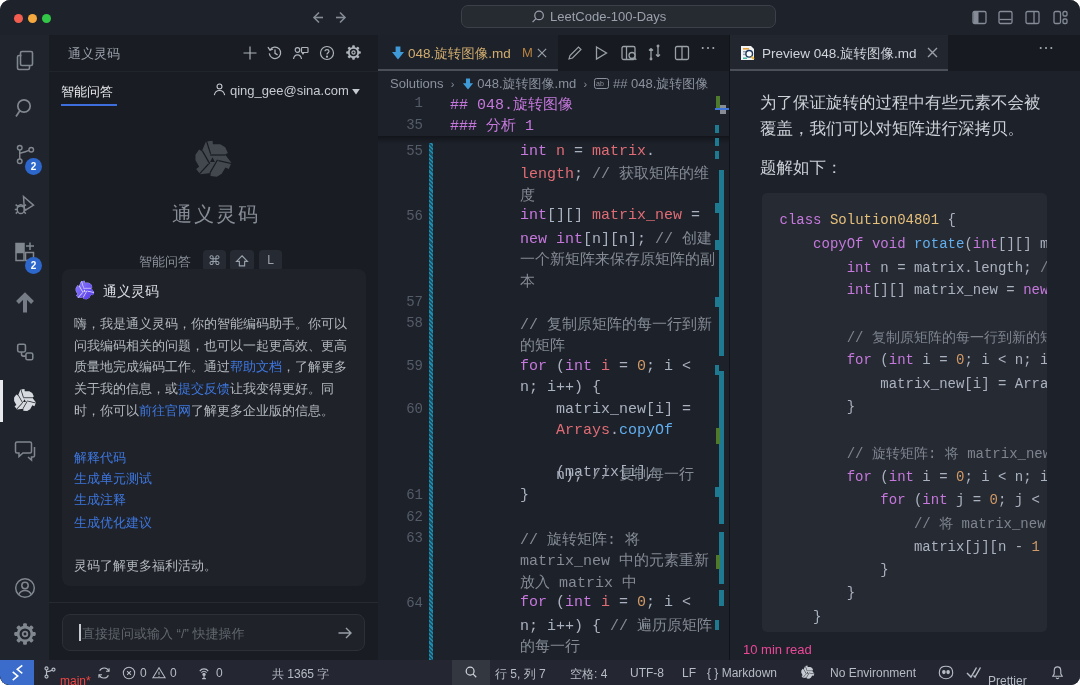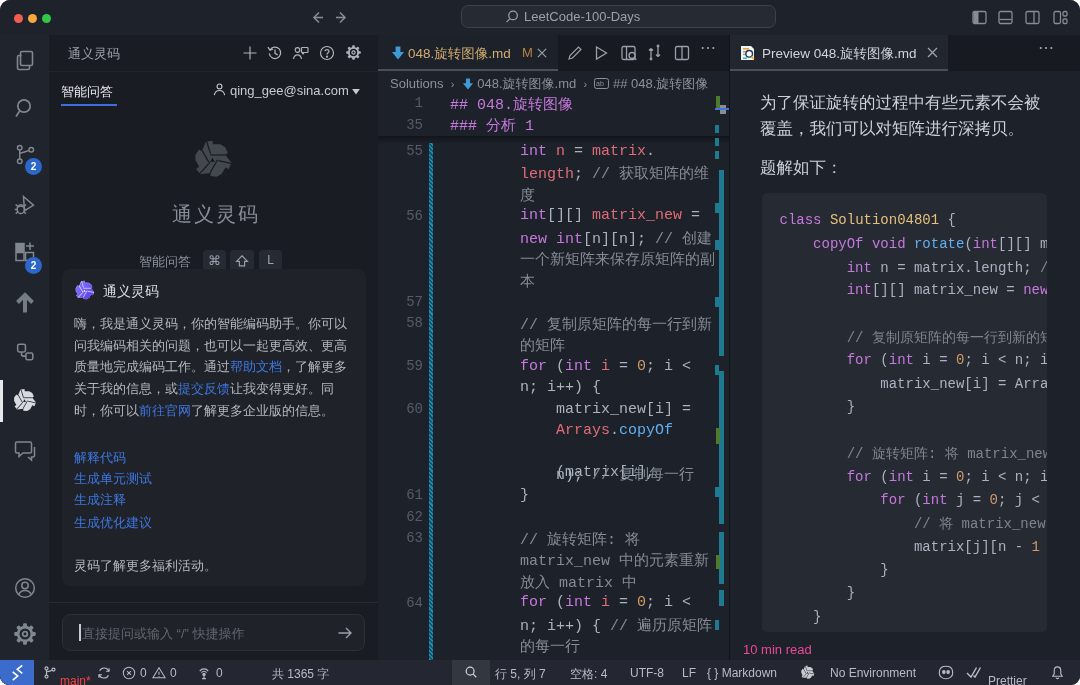--- a/index.html
+++ b/index.html
@@ -37,21 +37,21 @@
     <div class="abs" style="left:41.5px;top:14px;width:9px;height:9px;border-radius:50%;background:#33c748;"></div>
     <svg class="abs" style="left:308px;top:9px;" width="17" height="17" viewBox="0 0 17 17" fill="none" stroke="#868d97" stroke-width="1.6">
         <path d="M11 3.5 L6 8.5 L11 13.5"></path>
         <path d="M6 8.5 H15"></path>
       </svg>
     <svg class="abs" style="left:334px;top:9px;" width="17" height="17" viewBox="0 0 17 17" fill="none" stroke="#868d97" stroke-width="1.6">
         <path d="M6 3.5 L11 8.5 L6 13.5"></path>
         <path d="M2 8.5 H11"></path>
       </svg>
     <div class="abs" style="left:461px;top:5px;width:315px;height:23px;border-radius:7px;background:#262a31;border:1px solid #3b4049;"></div>
-    <div class="abs" style="left:461px;top:5px;width:315px;height:23px;">
+    <div class="abs" style="left:487px;top:5px;width:315px;height:23px;">
       <svg style="position:absolute;left:44px;top:4.5px" width="14" height="14" viewBox="0 0 16 16" fill="none" stroke="#9aa1ab" stroke-width="1.4">
           <circle cx="9.2" cy="6.2" r="4.9"></circle>
           <path d="M5.6 9.8 L1.8 13.8"></path>
         </svg>
       <div style="position:absolute;left:63px;top:4px;font-size:13px;color:#9aa1ab;">LeetCode-100-Days</div>
     </div>
 
     <svg class="abs" style="left:972px;top:10px;" width="15" height="15" viewBox="0 0 15 15" fill="none" stroke="#858c98" stroke-width="1.3">
         <rect x="1" y="1.5" width="13" height="12" rx="1.5"></rect>
         <rect x="1.5" y="2" width="5" height="11" fill="#858c98" stroke="none"></rect>

